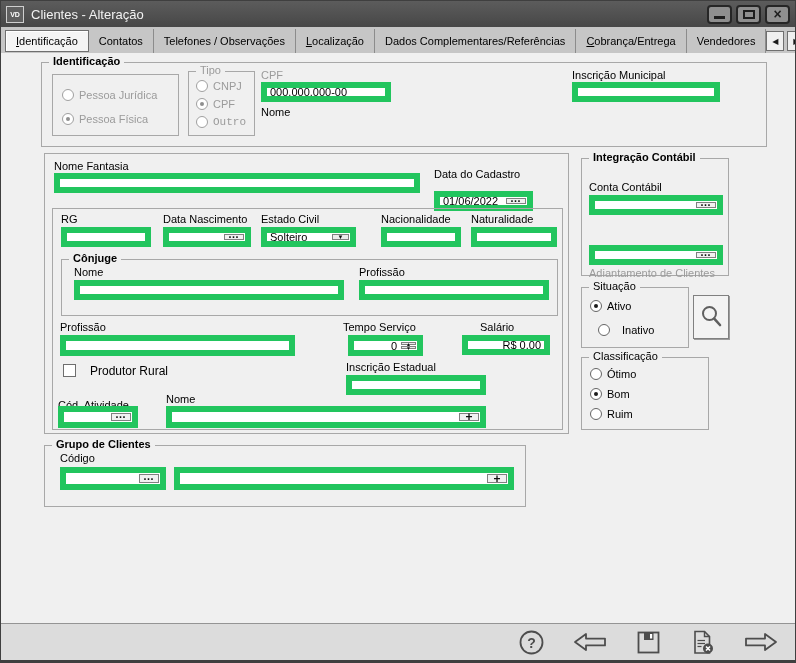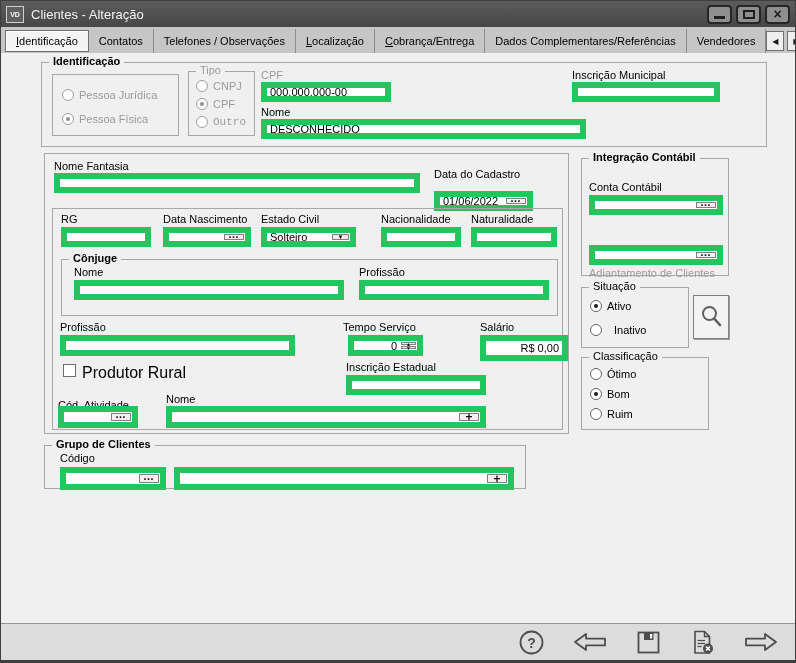--- a/index.html
+++ b/index.html
@@ -72,21 +72,21 @@
   .radio { position:absolute; display:flex; align-items:center; gap:5px; font-size:11px;
            cursor:pointer; white-space:nowrap; }
   .radio .dot { width:12px; height:12px; border:1px solid #666; border-radius:50%;
                 background:#fff; position:relative; flex:none; }
   .radio.sel .dot::after { content:""; position:absolute; inset:3px; border-radius:50%;
                 background:#1c1c1c; }
   .radio.dis { color:#9b9b9b; }
   .radio.dis .dot { border-color:#a0a0a0; }
   .radio.dis.sel .dot::after { background:#8f8f8f; }
 
-  .checkbox { position:absolute; display:flex; align-items:flex-start; gap:6px; font-size:16px;
+  .checkbox { position:absolute; display:flex; align-items:flex-start; gap:14px; font-size:12px;
               cursor:pointer; }
   .checkbox .box { width:13px; height:13px; background:#fff; border:1px solid #6e6e6e;
                    flex:none; }
 
   .search-btn { position:absolute; width:36px; height:44px; background:#f3f3f3;
                 border:1px solid #808080; box-shadow:1px 1px 0 #9c9c9c;
                 display:flex; align-items:center; justify-content:center; cursor:pointer; }
 
   
   .bottombar { position:absolute; left:0; right:0; bottom:0; height:39px; background:#dcdcdc;
@@ -122,25 +122,25 @@
       </div>
     <div class="tab">
         <span>Contatos</span>
       </div>
     <div class="tab">
         <span>Telefones / Observações</span>
       </div>
     <div class="tab accel">
         <span>Localização</span>
       </div>
+    <div class="tab">
+        <span>Dados Complementares/Referências</span>
+      </div>
     <div class="tab accel">
         <span>Cobrança/Entrega</span>
-      </div>
-    <div class="tab">
-        <span>Dados Complementares/Referências</span>
       </div>
     <div class="tab">
         <span>Vendedores</span>
       </div>
     <div class="tab-arrows">
       <div class="tab-arrow">
           <span>◀</span>
         </div>
       <div class="tab-arrow">
           <span>▶</span>
@@ -179,23 +179,20 @@
           <span>Outro</span>
         </div>
       </div>
 
       <span class="lbl dis" style="left:219px; top:6px;">CPF</span>
       <div class="field" style="left:219px; top:19px; width:130px;">
         <input value="000.000.000-00" style="">
       </div>
 
       <span class="lbl" style="left:219px; top:43px;">Nome</span>
-      <div class="field" style="left:219px; top:56px; width:325px;">
-        <input value="DESCONHECIDO" style="">
-      </div>
 
       <span class="lbl" style="left:530px; top:6px;">Inscrição Municipal</span>
       <div class="field" style="left:530px; top:19px; width:148px;">
         <input value="" style="">
       </div>
     </div>
 
     <div class="gb" style="left:43px; top:100px; width:525px; height:281px;">
 
       <span class="lbl" style="left:9px; top:6px;">Nome Fantasia</span>
@@ -268,21 +265,21 @@
             <div>
                 <span>▲</span>
               </div>
             <div>
                 <span>▼</span>
               </div>
           </span>
         </div>
 
         <span class="lbl" style="left:427px; top:112px;">Salário</span>
-        <div class="field" style="left:427px; top:126px; width:88px; height:26px;">
+        <div class="field" style="left:409px; top:126px; width:88px; height:20px;">
           <input class="right" value="R$ 0,00" style="">
         </div>
 
         <div class="checkbox" style="left:10px; top:155px;">
           <span class="box"></span>
           <span>Produtor Rural</span>
         </div>
 
         <span class="lbl" style="left:293px; top:152px;">Inscrição Estadual</span>
         <div class="field" style="left:293px; top:166px; width:140px;">
@@ -300,21 +297,21 @@
         <span class="lbl" style="left:113px; top:184px;">Nome</span>
         <div class="field" style="left:113px; top:197px; width:320px; height:22px;">
           <input value="" style="">
           <span class="btn-inline">
               <span class="plus">+</span>
             </span>
         </div>
       </div>
     </div>
 
-    <div class="gb" style="left:43px; top:392px; width:482px; height:44px;">
+    <div class="gb" style="left:43px; top:392px; width:482px; height:62px;">
       <span class="gb-title bold">Grupo de Clientes</span>
       <span class="lbl" style="left:15px; top:6px;">Código</span>
       <div class="field" style="left:15px; top:21px; width:106px; height:23px;">
         <input value="" style="">
         <span class="btn-inline">
             <span class="dots">…</span>
           </span>
       </div>
       <div class="field" style="left:129px; top:21px; width:340px; height:23px;">
         <input value="" style="">
@@ -341,21 +338,21 @@
           </span>
       </div>
     </div>
 
     <div class="gb" style="left:580px; top:234px; width:108px; height:61px;">
       <span class="gb-title">Situação</span>
       <div class="radio sel" style="left:8px; top:12px;">
         <span class="dot"></span>
         <span>Ativo</span>
       </div>
-      <div class="radio" style="left:8px; top:36px;gap:12px;">
+      <div class="radio" style="left:16px; top:36px;gap:12px;">
         <span class="dot"></span>
         <span>Inativo</span>
       </div>
     </div>
 
     <div class="search-btn" style="left:692px; top:242px;">
       <svg width="24" height="26" viewBox="0 0 24 26">
         <circle cx="10.5" cy="9.5" r="6.5" fill="none" stroke="#5f5f5f" stroke-width="2"></circle>
         <line x1="15.2" y1="14.6" x2="21" y2="21" stroke="#5f5f5f" stroke-width="2.6" stroke-linecap="round"></line>
       </svg>

